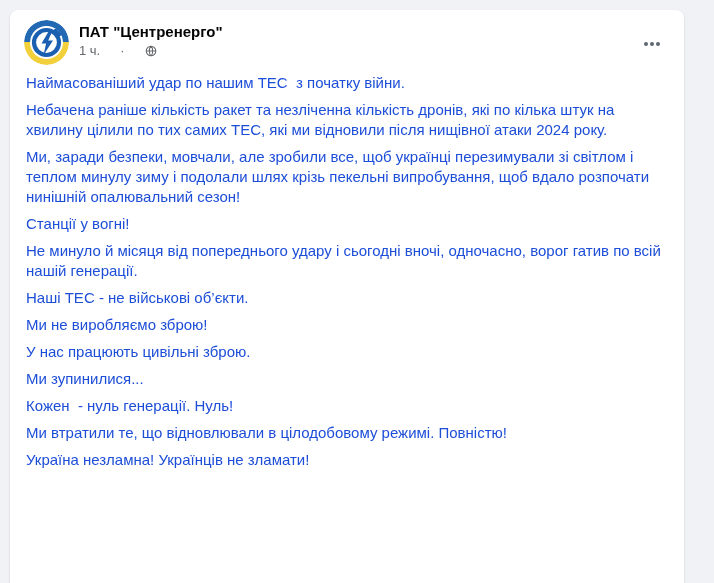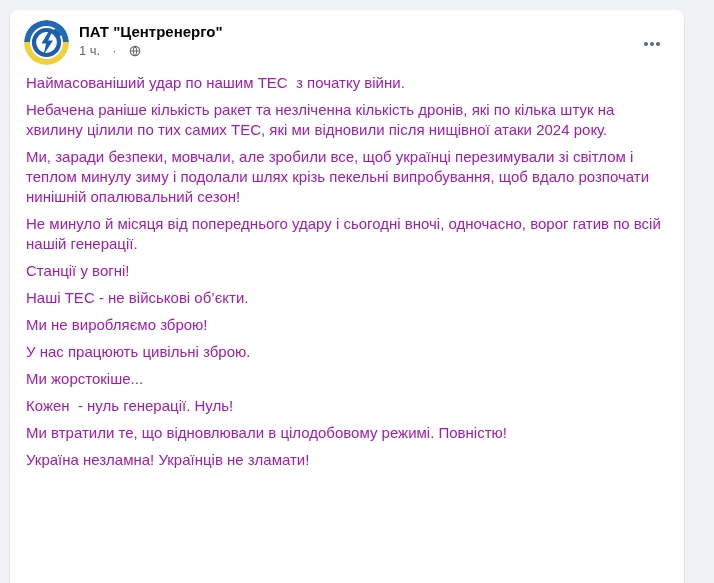--- a/index.html
+++ b/index.html
@@ -40,21 +40,21 @@
   .page-name {
     font-size: 15px;
     font-weight: 700;
     color: #050505;
     line-height: 19px;
     cursor: pointer;
   }
   .sub-line {
     display: flex;
     align-items: center;
-    gap: 12px;
+    gap: 20px;
     margin-top: 2px;
     font-size: 13px;
     color: #65676b;
     line-height: 16px;
   }
   .globe-icon { display: inline-flex; color: #65676b; }
   .menu-btn {
     border: none;
     background: transparent;
     width: 32px; height: 32px;
@@ -71,21 +71,21 @@
     border-radius: 50%;
     background: #606770;
   }
   
   .post-text {
     padding: 2px 16px 14px 16px;
   }
   .post-text p {
     font-size: 15px;
     line-height: 20px;
-    color: #a21caf;
+    color: #1d4ed8;
     margin: 0 0 7px 0;
     white-space: pre-wrap;
     word-wrap: break-word;
   }
 </style>
 </head>
 <body>
 
 <div class="post-card">
 
@@ -123,24 +123,24 @@
       <span class="dot"></span>
       <span class="dot"></span>
       <span class="dot"></span>
     </button>
   </div>
 
   <div class="post-text">
     <p>Наймасованіший удар по нашим ТЕС  з початку війни.</p>
     <p>Небачена раніше кількість ракет та незліченна кількість дронів, які по кілька штук на хвилину цілили по тих самих ТЕС, які ми відновили після нищівної атаки 2024 року.</p>
     <p>Ми, заради безпеки, мовчали, але зробили все, щоб українці перезимували зі світлом і теплом минулу зиму і подолали шлях крізь пекельні випробування, щоб вдало розпочати нинішній опалювальний сезон!</p>
+    <p>Станції у вогні!</p>
     <p>Не минуло й місяця від попереднього удару і сьогодні вночі, одночасно, ворог гатив по всій нашій генерації.</p>
-    <p>Станції у вогні!</p>
     <p>Наші ТЕС - не військові об’єкти.</p>
     <p>Ми не виробляємо зброю!</p>
     <p>У нас працюють цивільні зброю.</p>
-    <p>Ми жорстокіше...</p>
+    <p>Ми зупинилися...</p>
     <p>Кожен  - нуль генерації. Нуль!</p>
     <p>Ми втратили те, що відновлювали в цілодобовому режимі. Повністю!</p>
     <p>Україна незламна! Українців не зламати!</p>
   </div>
 
 </div>
 
 </body></html>

